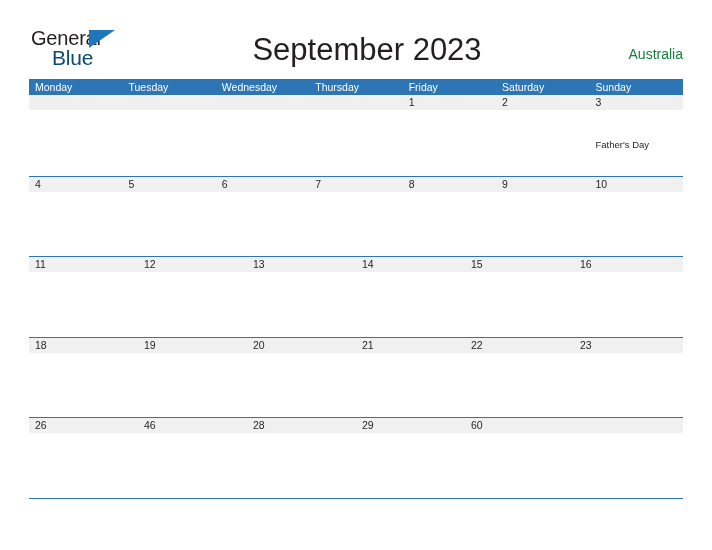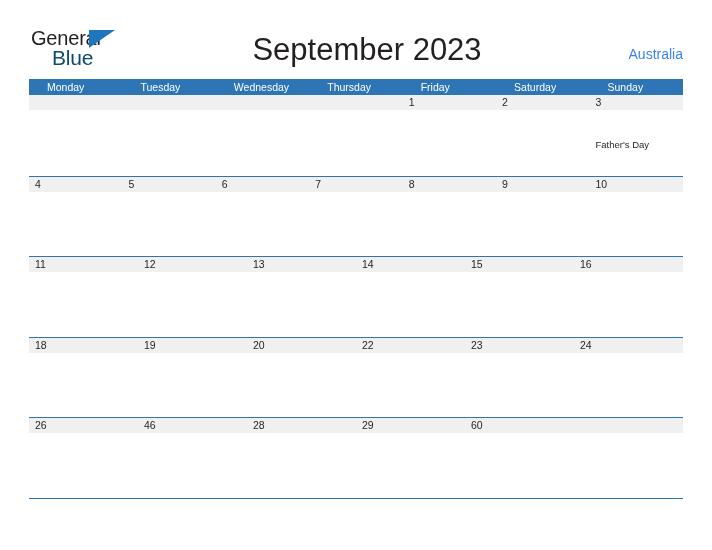--- a/index.html
+++ b/index.html
@@ -89,42 +89,42 @@
     font-family: "Liberation Sans", sans-serif;
     margin-left: 41px;
   }
 
   .region {
     position: absolute;
     right: 29px;
     top: 45px;
     font-size: 14px;
     line-height: 18px;
-    color: #3b82f6;
+    color: #15803d;
     font-family: "Liberation Sans", sans-serif;
   }
 
   
   .calendar {
     position: absolute;
     left: 29px;
     top: 79px;
     width: 654px;
   }
 
   .weekday-row {
     display: flex;
     width: 654px;
     height: 16px;
     background: #2e75b6;
   }
   .weekday {
     flex: 1 1 0;
     box-sizing: border-box;
-    padding-left: 18px;
+    padding-left: 6px;
     color: #ffffff;
     font-size: 10.5px;
     line-height: 16px;
     font-family: "Liberation Sans", sans-serif;
     white-space: nowrap;
     overflow: hidden;
   }
 
   .week-row {
     position: relative;
@@ -329,30 +329,30 @@
             <div class="cell">
               <div class="cell-band"></div>
               <div class="cell-number">19</div>
             </div>
             <div class="cell">
               <div class="cell-band"></div>
               <div class="cell-number">20</div>
             </div>
             <div class="cell">
               <div class="cell-band"></div>
+              <div class="cell-number">21</div>
+            </div>
+            <div class="cell">
+              <div class="cell-band"></div>
               <div class="cell-number">22</div>
             </div>
             <div class="cell">
               <div class="cell-band"></div>
               <div class="cell-number">23</div>
             </div>
-            <div class="cell">
-              <div class="cell-band"></div>
-              <div class="cell-number">24</div>
-            </div>
           </div>
         </div>
         <div class="week-row">
           <div class="cells">
             <div class="cell">
               <div class="cell-band"></div>
               <div class="cell-number">26</div>
             </div>
             <div class="cell">
               <div class="cell-band"></div>

